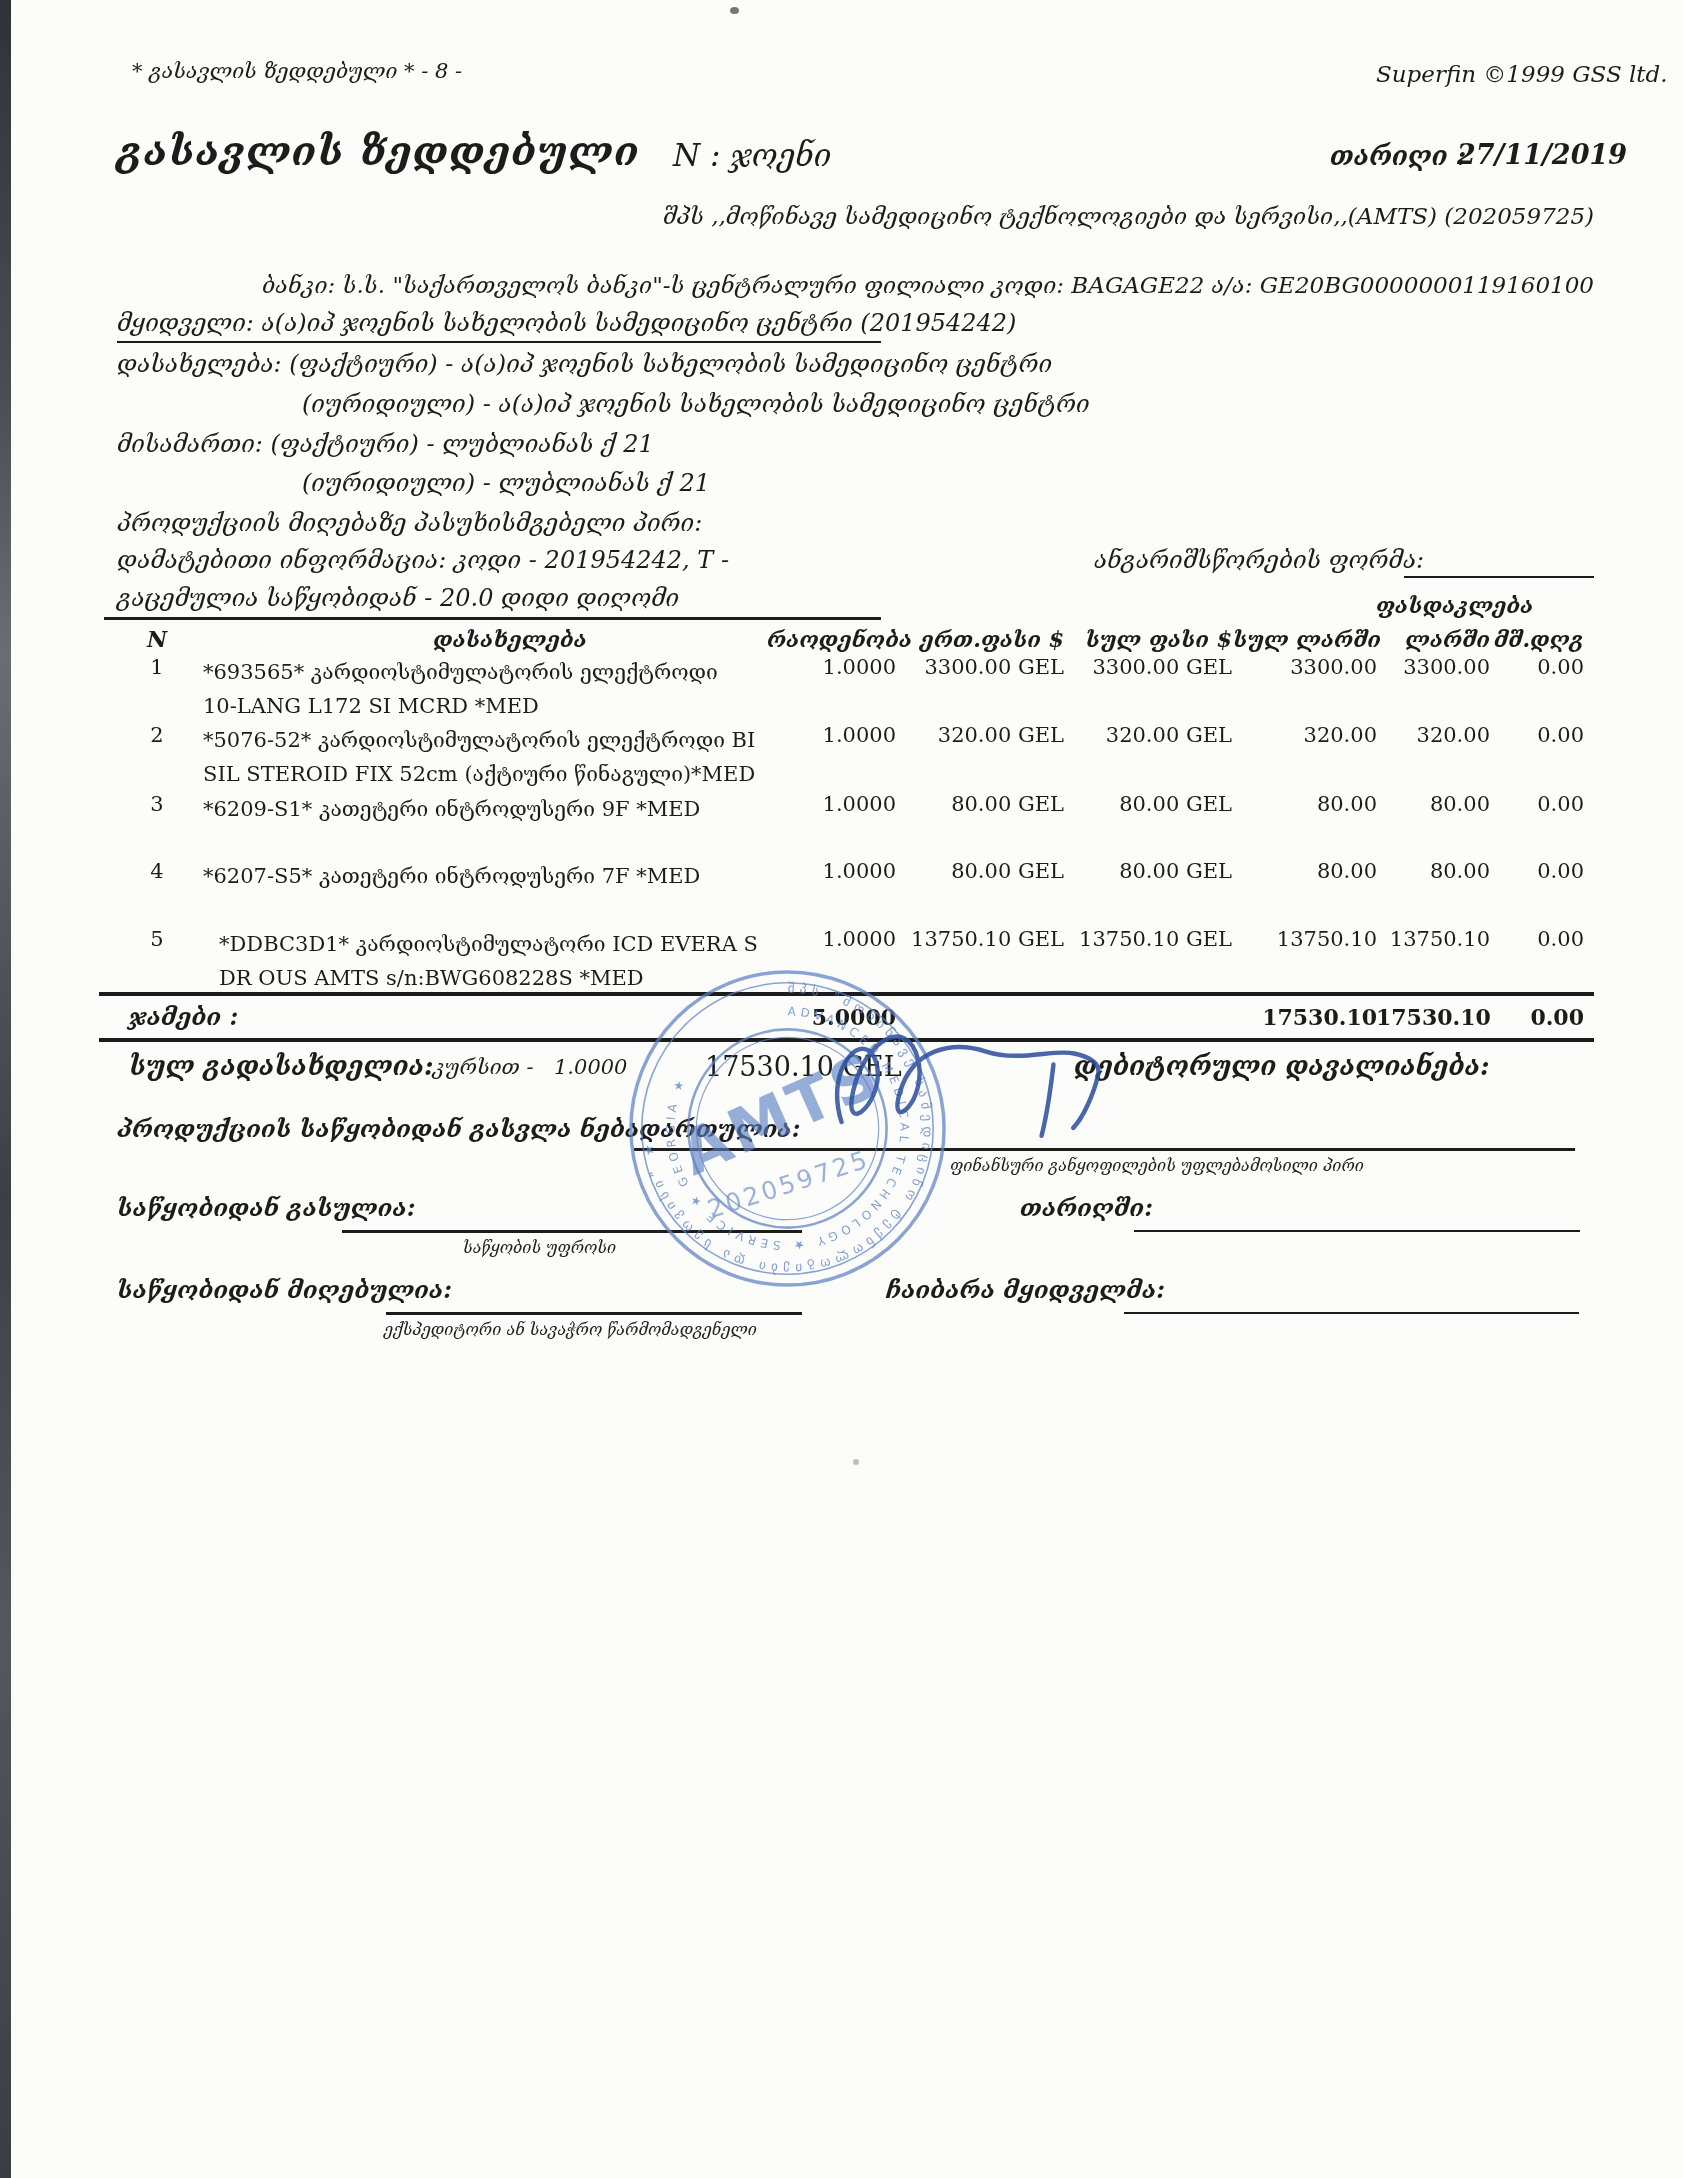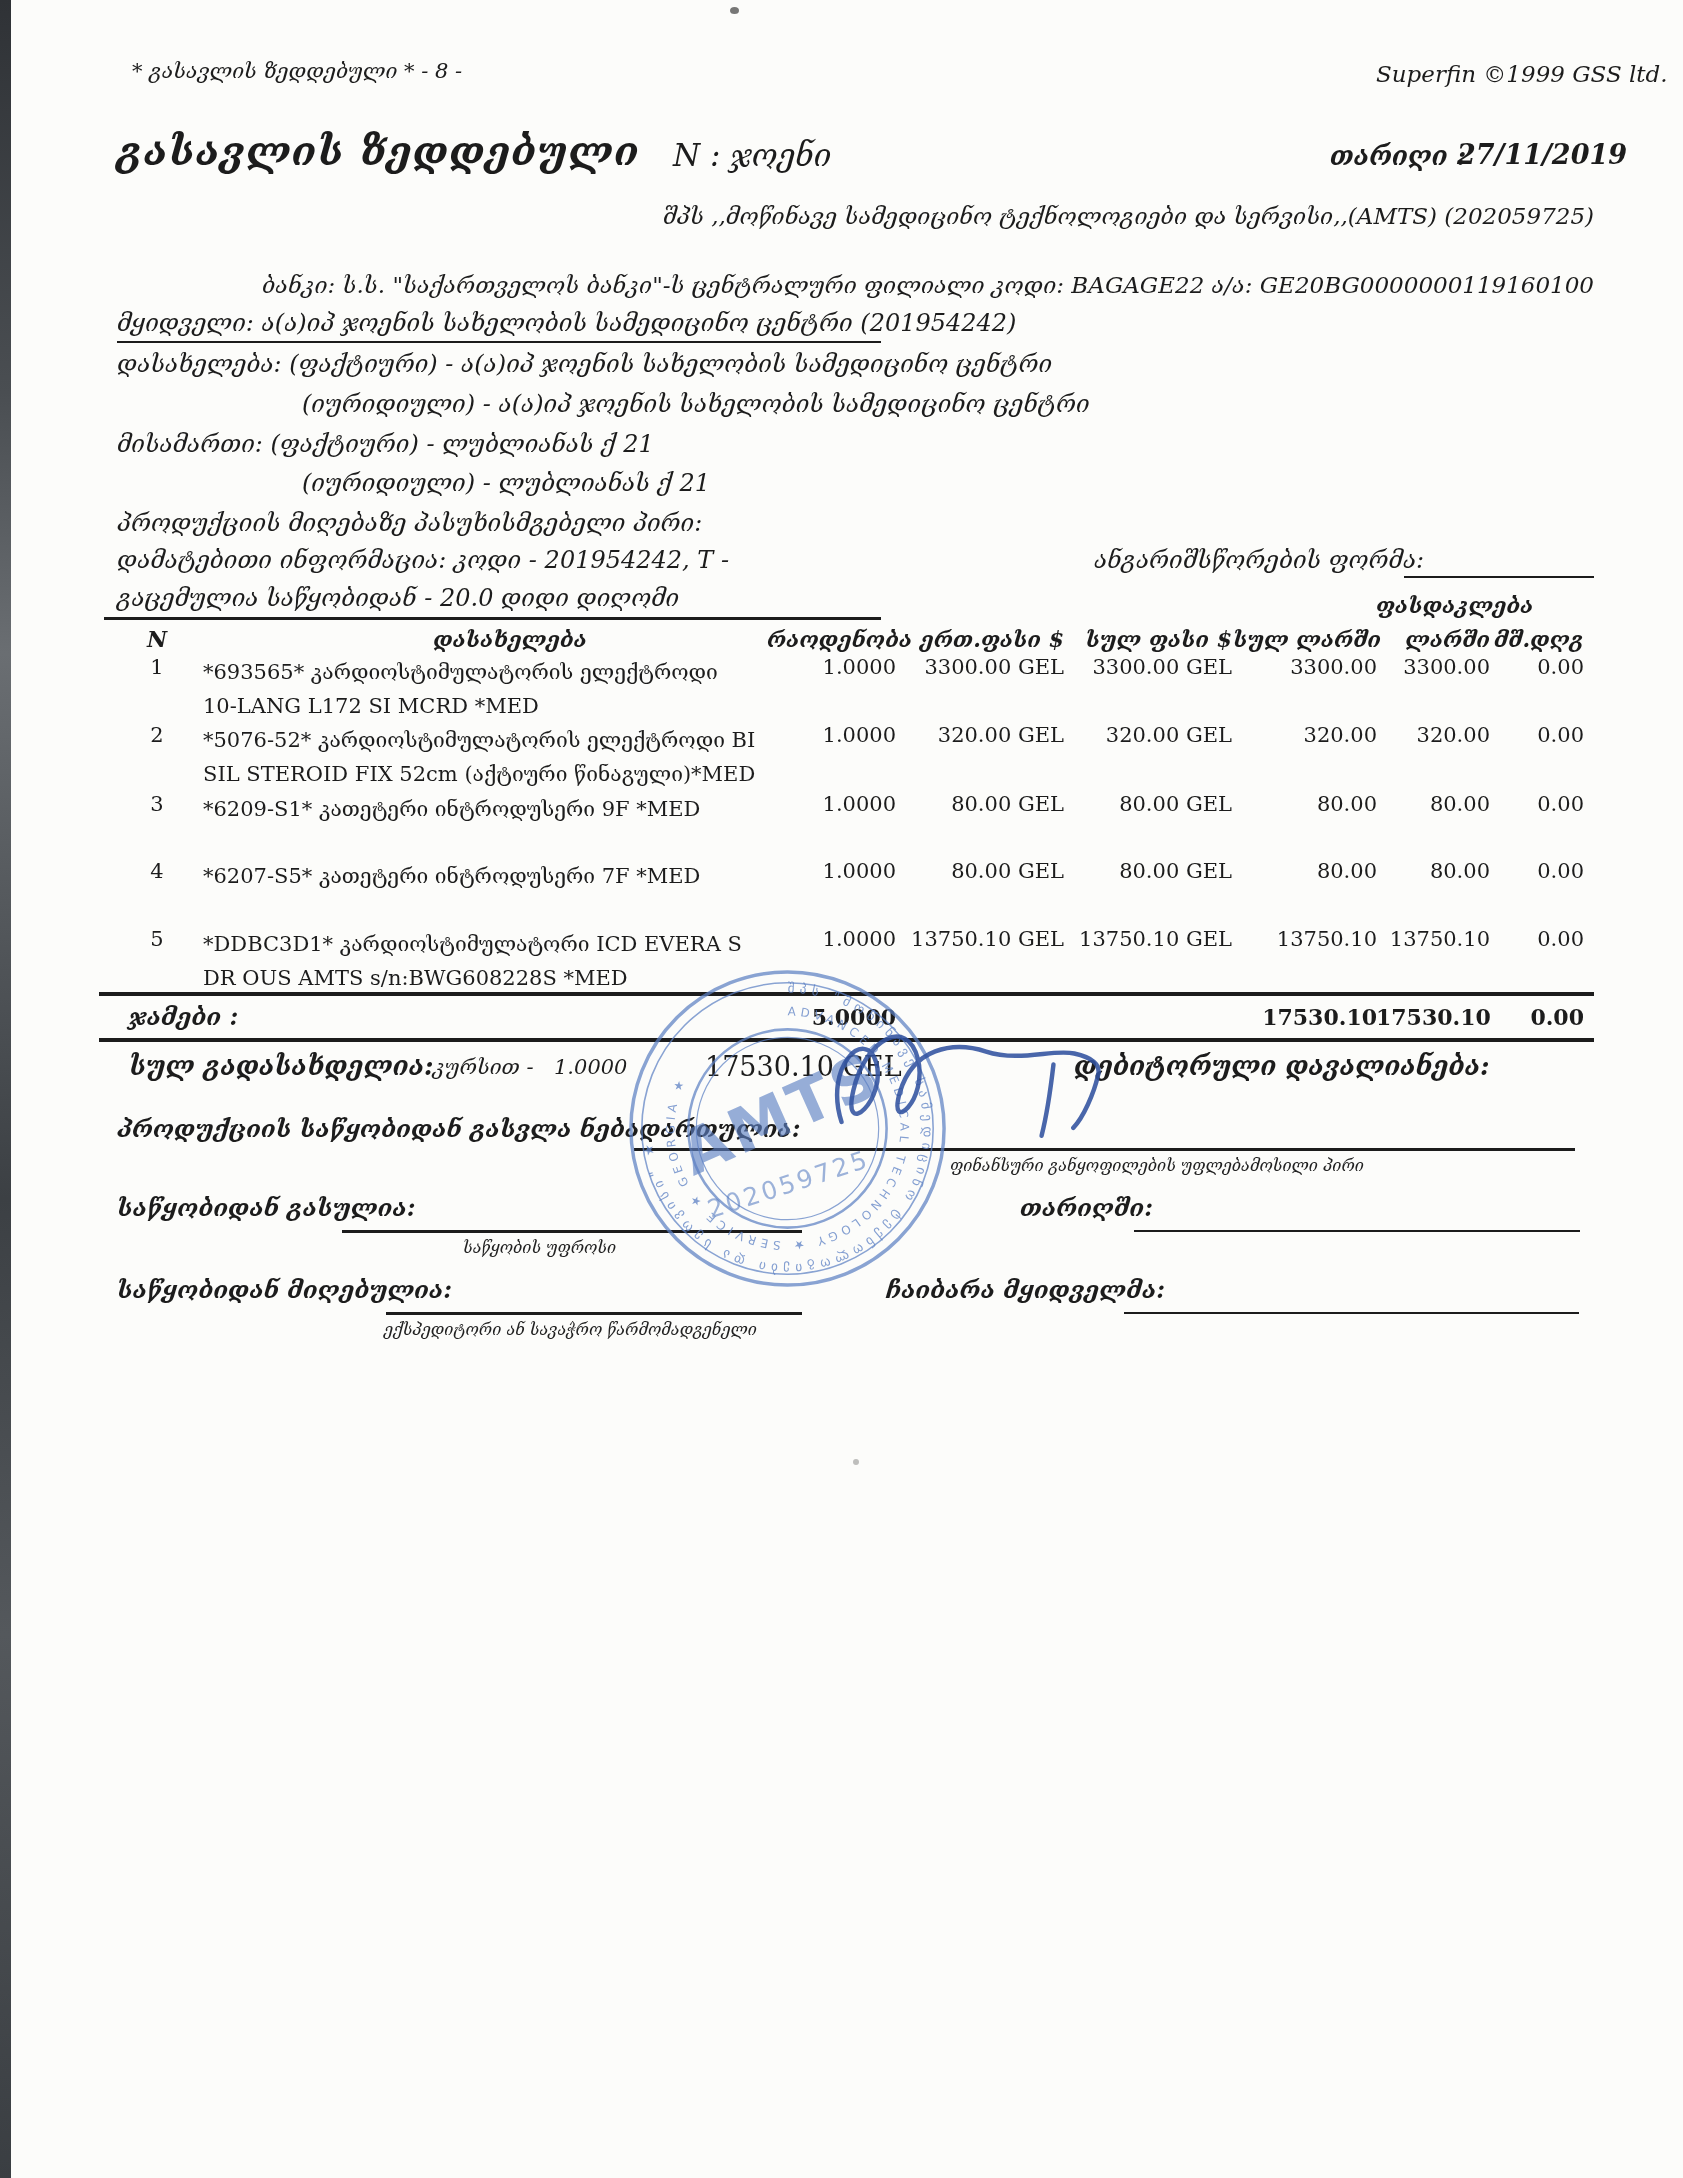--- a/index.html
+++ b/index.html
@@ -125,21 +125,21 @@
     <div class="cell c-qty" style="top:859px;">1.0000</div>
     <div class="cell c-unit" style="top:859px;">80.00 GEL</div>
     <div class="cell c-totalp" style="top:859px;">80.00 GEL</div>
     <div class="cell c-totalgel" style="top:859px;">80.00</div>
     <div class="cell c-disc" style="top:859px;">80.00</div>
     <div class="cell c-vat" style="top:859px;">0.00</div>
   </div>
 
   <div class="trow">
     <div class="cell c-n" style="top:927px;">5</div>
-    <div class="cell c-name" style="top:927px;">
+    <div class="cell c-name" style="top:927px;margin-left:16px;">
       <span>*DDBC3D1* კარდიოსტიმულატორი ICD EVERA S</span>
       <span>DR OUS AMTS s/n:BWG608228S *MED</span>
     </div>
     <div class="cell c-qty" style="top:927px;">1.0000</div>
     <div class="cell c-unit" style="top:927px;">13750.10 GEL</div>
     <div class="cell c-totalp" style="top:927px;">13750.10 GEL</div>
     <div class="cell c-totalgel" style="top:927px;">13750.10</div>
     <div class="cell c-disc" style="top:927px;">13750.10</div>
     <div class="cell c-vat" style="top:927px;">0.00</div>
   </div>

